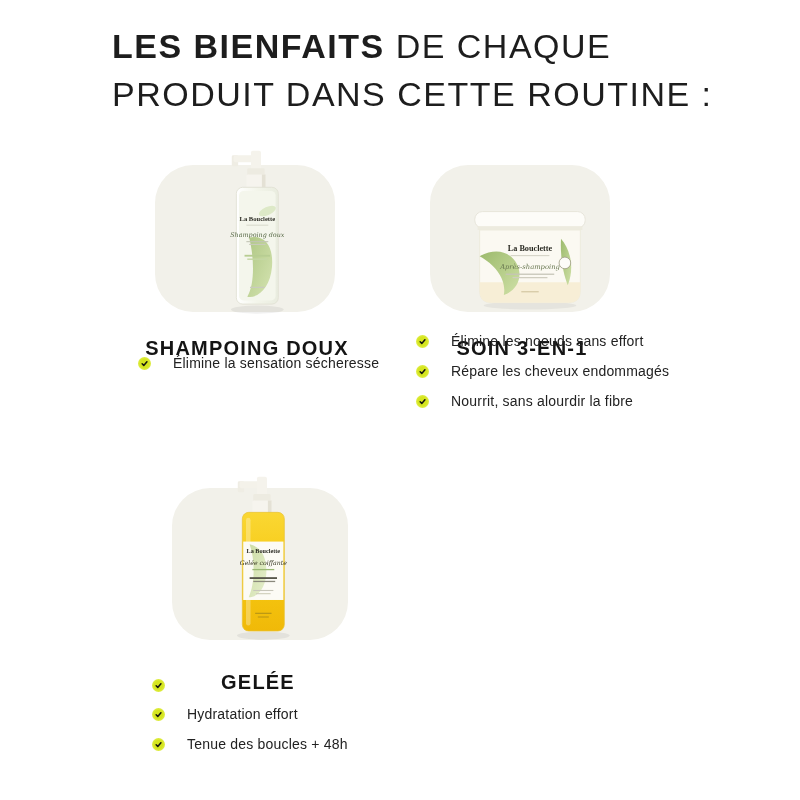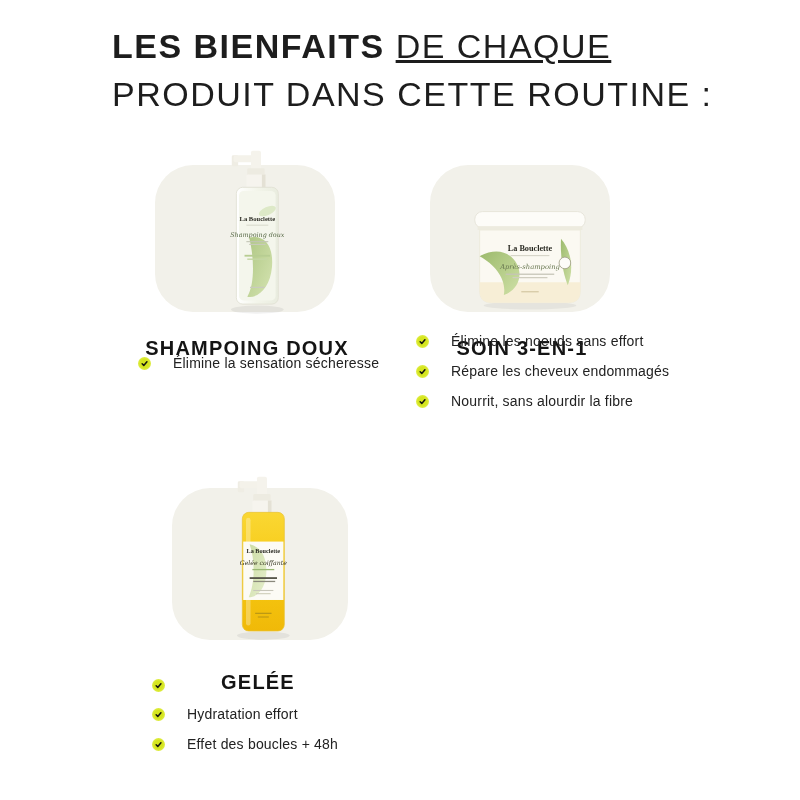--- a/index.html
+++ b/index.html
@@ -4,21 +4,21 @@
 <style>
   html,body{margin:0;padding:0;background:#fff;}
   .canvas{
     position:relative;width:800px;height:800px;background:#ffffff;
     font-family:"Liberation Sans",sans-serif;overflow:hidden;color:#1a1a1a;
   }
   
   .title{position:absolute;left:112px;top:22px;}
   .title .line{font-size:34px;line-height:48px;letter-spacing:1.5px;color:#1d1d1d;font-weight:400;white-space:nowrap;}
   .title .b{font-weight:700;}
-  .title .rest{margin-left:11px;text-decoration:underline;}
+  .title .rest{margin-left:11px;}
   
   .card{position:absolute;background:#f2f1ea;border-radius:38px;}
   .card.c1{left:155px;top:165px;width:180px;height:147px;}
   .card.c2{left:430px;top:165px;width:180px;height:147px;}
   .card.c3{left:172px;top:488px;width:176px;height:152px;}
   .card svg{position:absolute;overflow:visible;}
   .c1 svg{left:64px;top:-17px;}
   .c2 svg{left:37px;top:45px;}
   .c3 svg{left:53px;top:-14px;}
   
@@ -212,17 +212,17 @@
           </svg>
         </span>
       <span class="txt">Hydratation effort</span>
     </li>
     <li>
       <span class="check">
           <svg viewBox="0 0 10 10">
             <path d="M2.4 5.3 L4.2 7.1 L7.7 3.1" stroke="#15150f" stroke-width="1.7" fill="none" stroke-linecap="round" stroke-linejoin="round"></path>
           </svg>
         </span>
-      <span class="txt">Effet des boucles + 48h</span>
+      <span class="txt">Tenue des boucles + 48h</span>
     </li>
   </ul>
 
 </div>
 
 </body></html>

